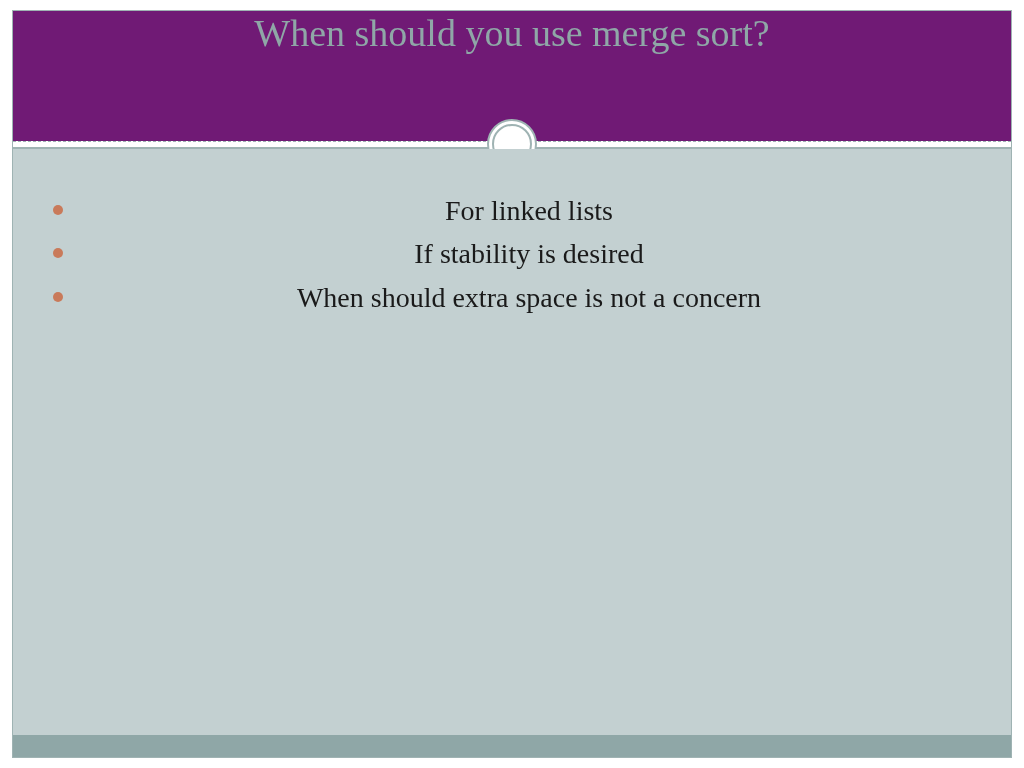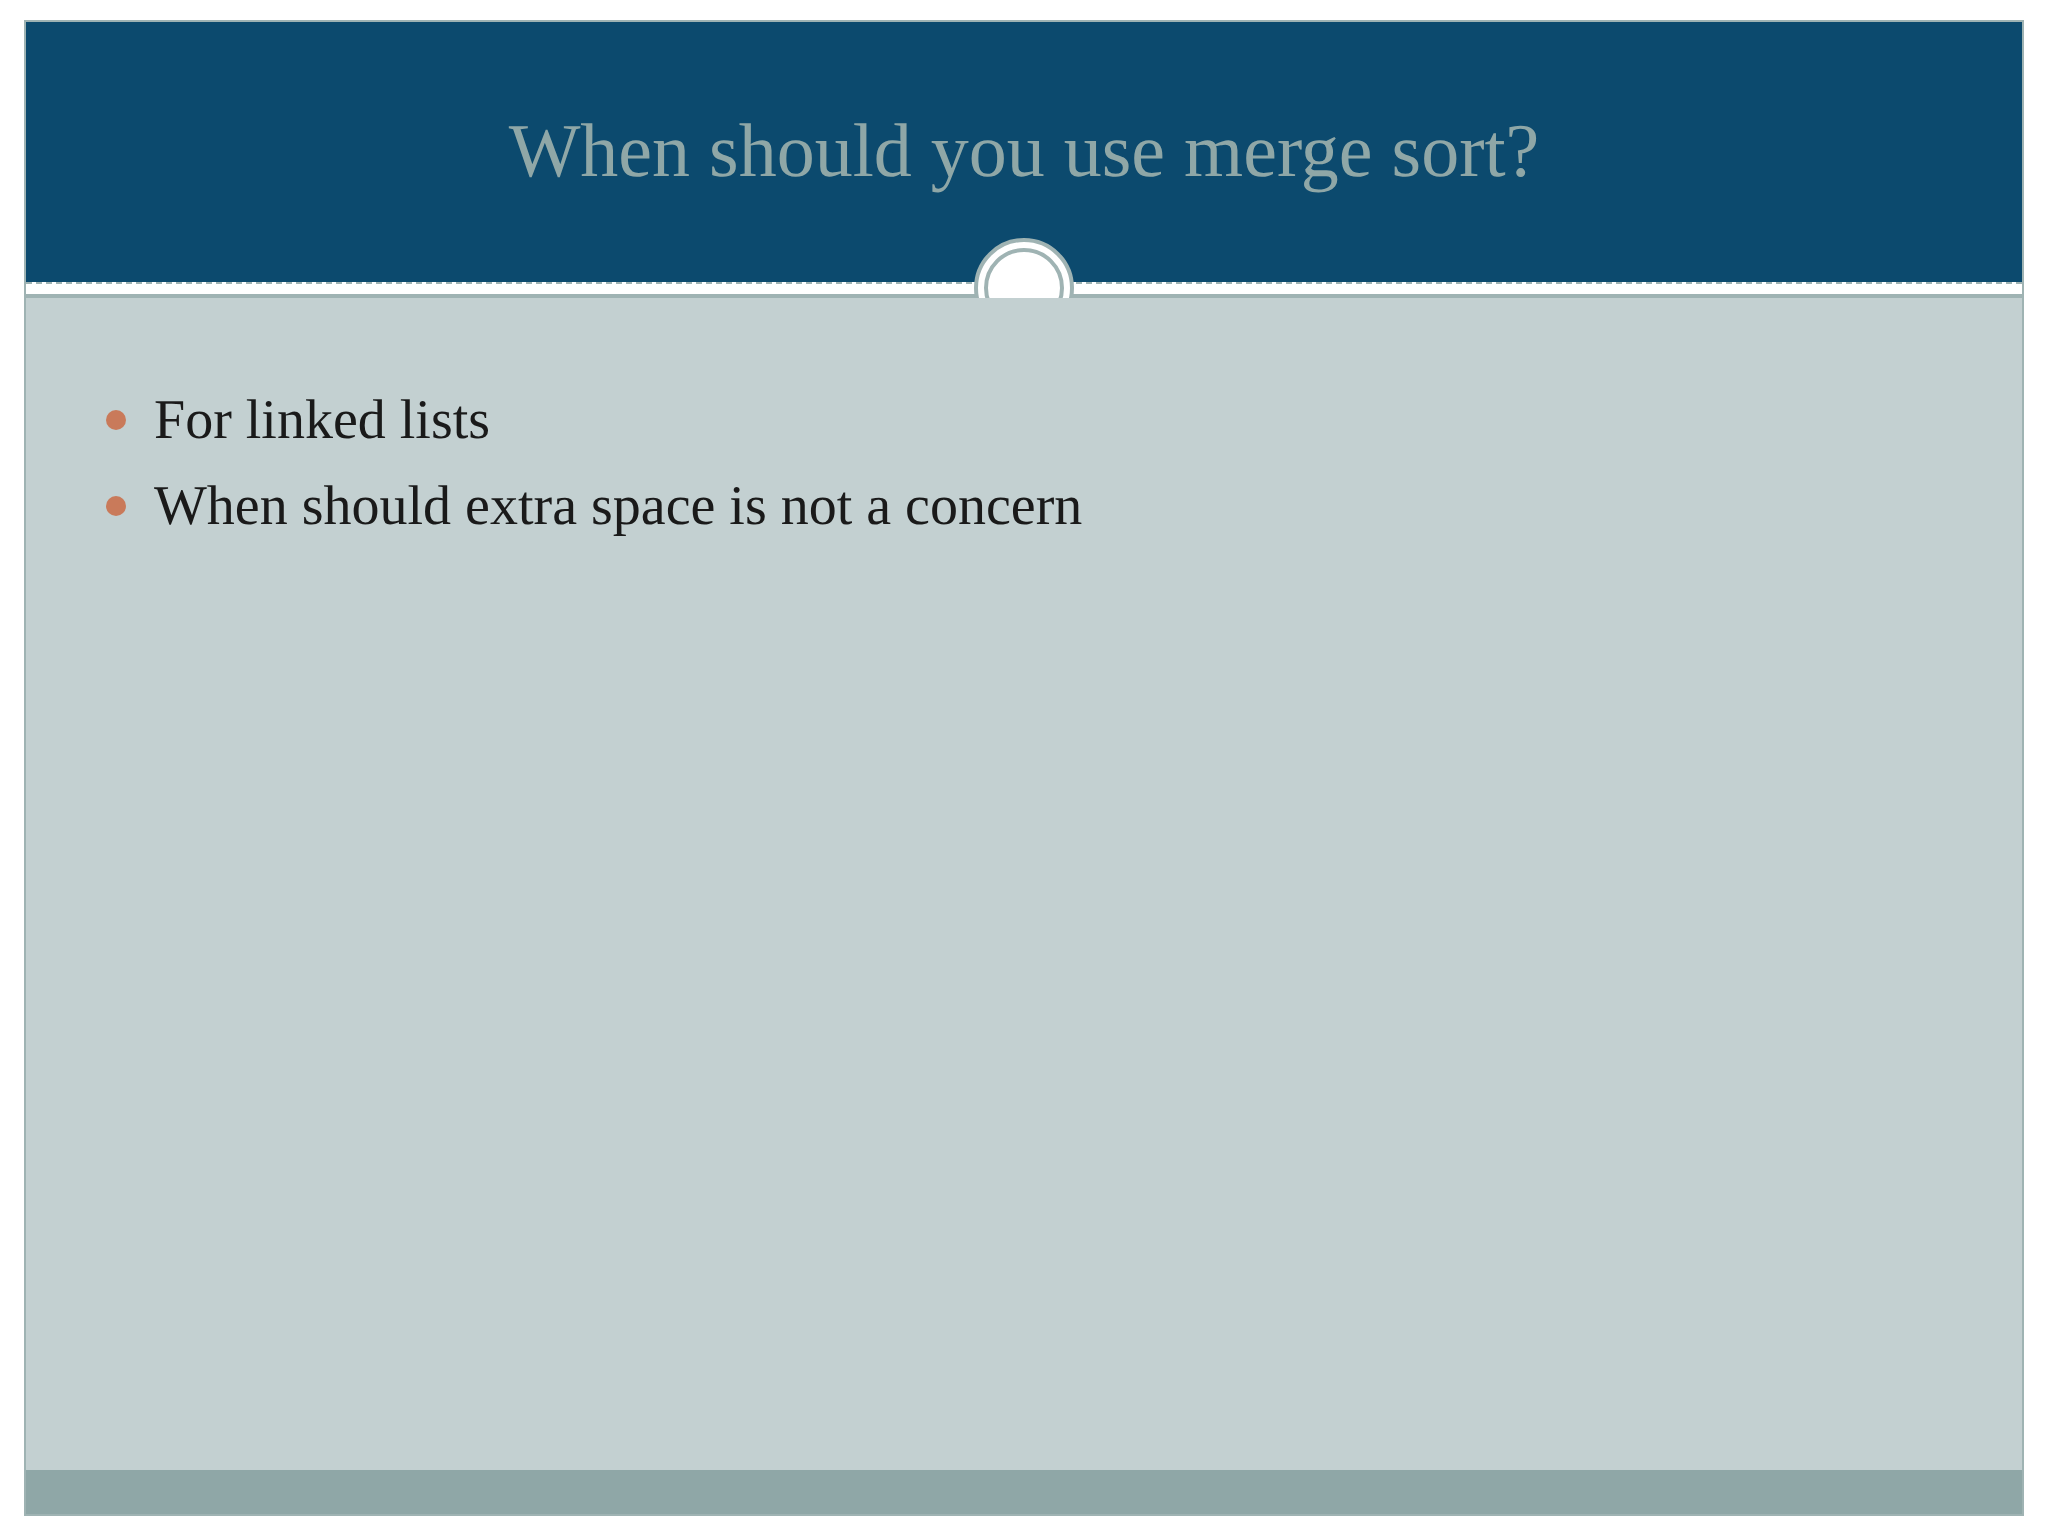--- a/index.html
+++ b/index.html
@@ -8,23 +8,23 @@
     position: relative;
     width: 1000px;
     height: 748px;
     margin: 10px 12px;
     border: 1px solid #9fb3b3;
     background: #fff;
   }
   .title-area {
     height: 130px;
     display: flex;
-    align-items: center;
+    align-items: flex-start;
     justify-content: center;
-    background: #0c4a6e;
+    background: #701a75;
   }
   .title {
     font-size: 38px;
     font-weight: 400;
     color: #8fa7a7;
     text-align: center;
   }
   .divider-wrap {
     position: relative;
     height: 0;
@@ -73,20 +73,21 @@
     background: #c3d0d1;
     padding: 40px 30px 20px 30px;
   }
   .bullet-list { list-style: none; }
   .bullet-list li {
     position: relative;
     padding-left: 34px;
     font-size: 28px;
     line-height: 1.55;
     color: #1a1a1a;
+    text-align: center;
   }
   .bullet-list li::before {
     content: "";
     position: absolute;
     left: 10px;
     top: 16px;
     width: 10px;
     height: 10px;
     border-radius: 50%;
     background: #c97a5a;
@@ -112,18 +113,19 @@
     <div class="dashed-line"></div>
     <div class="solid-line"></div>
     <div class="circle">
       <div class="circle-inner"></div>
     </div>
   </div>
 
   <div class="body-area">
     <ul class="bullet-list">
       <li>For linked lists</li>
+      <li>If stability is desired</li>
       <li>When should extra space is not a concern</li>
     </ul>
   </div>
 
   <div class="footer-bar"></div>
 </div>
 
 </body></html>

